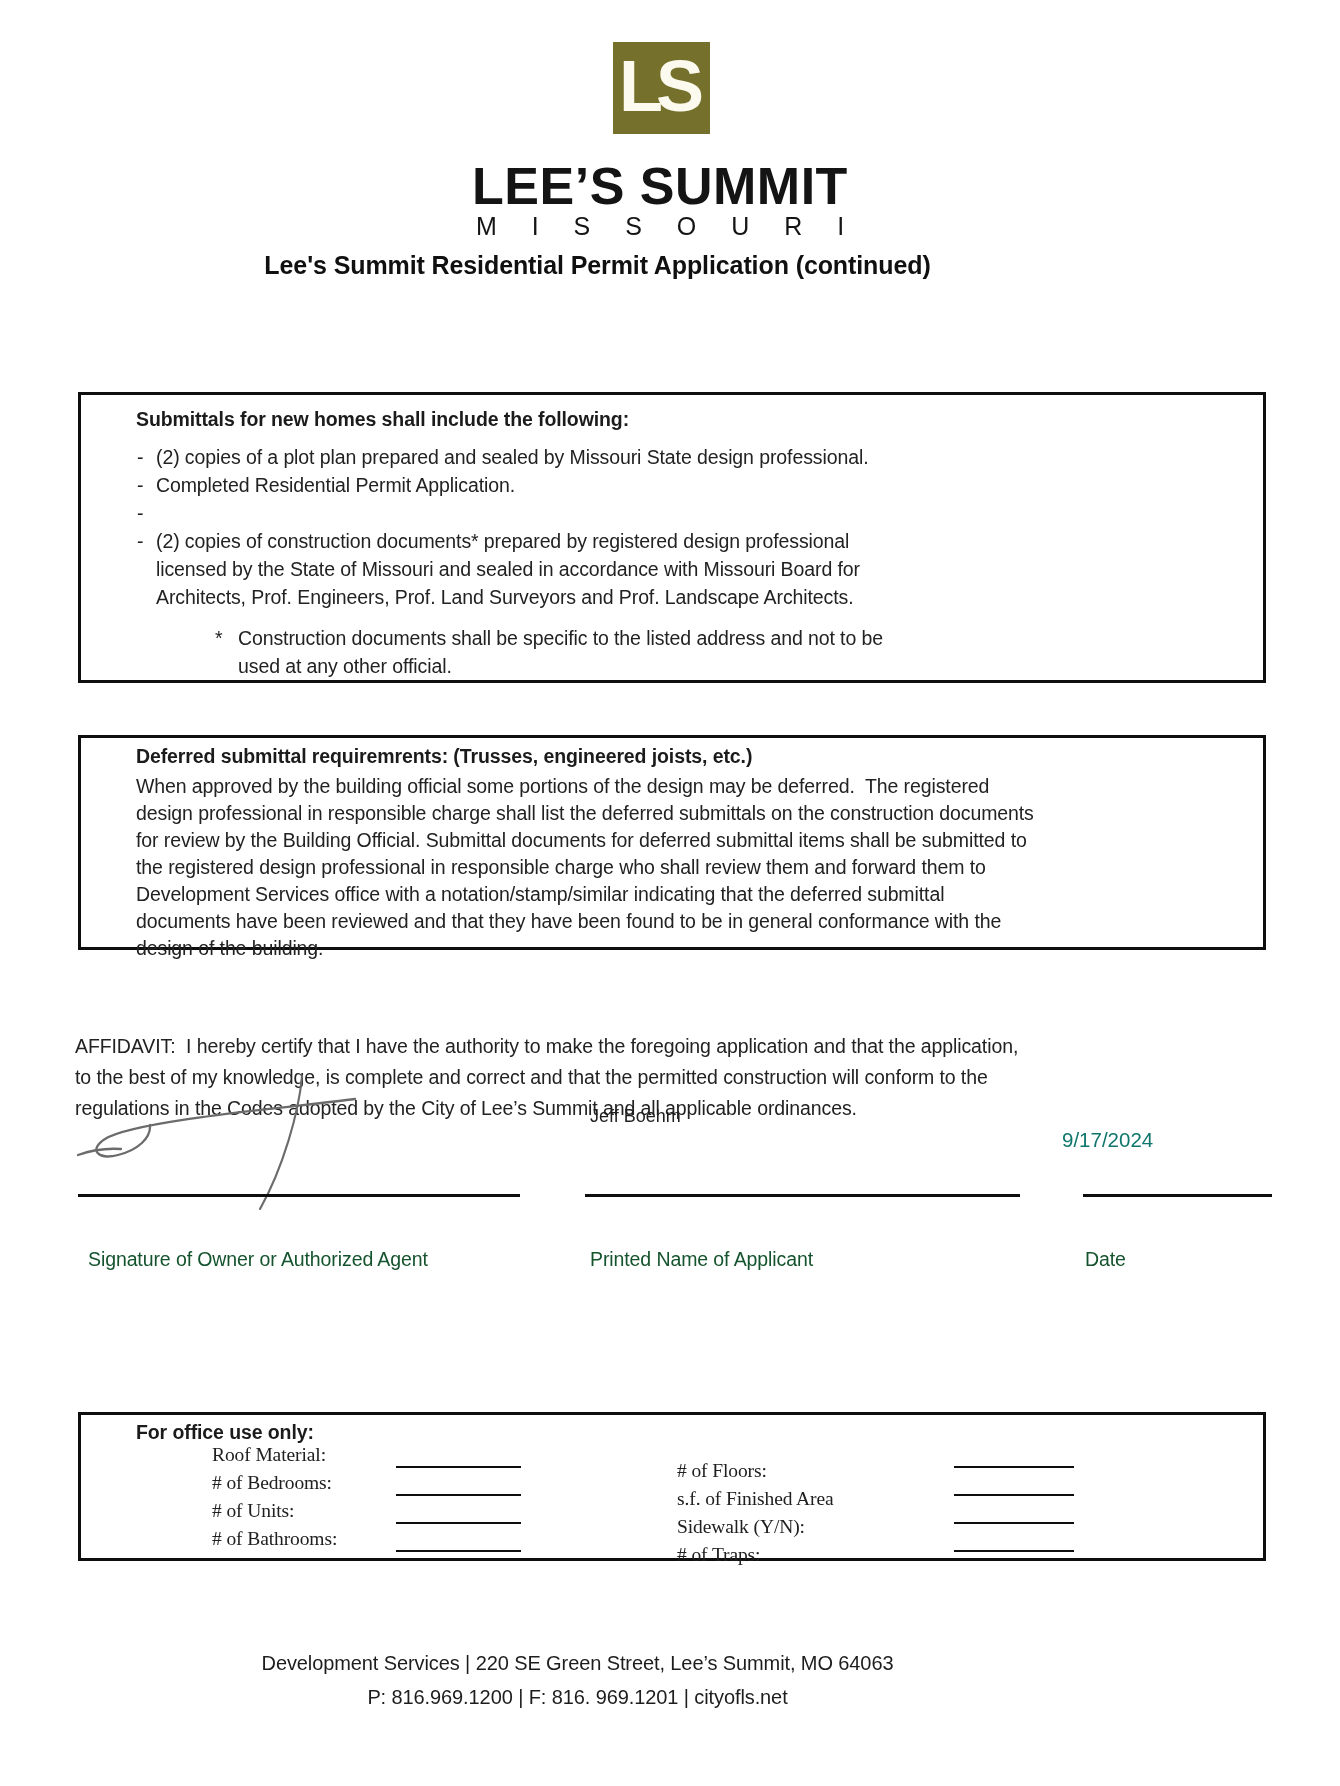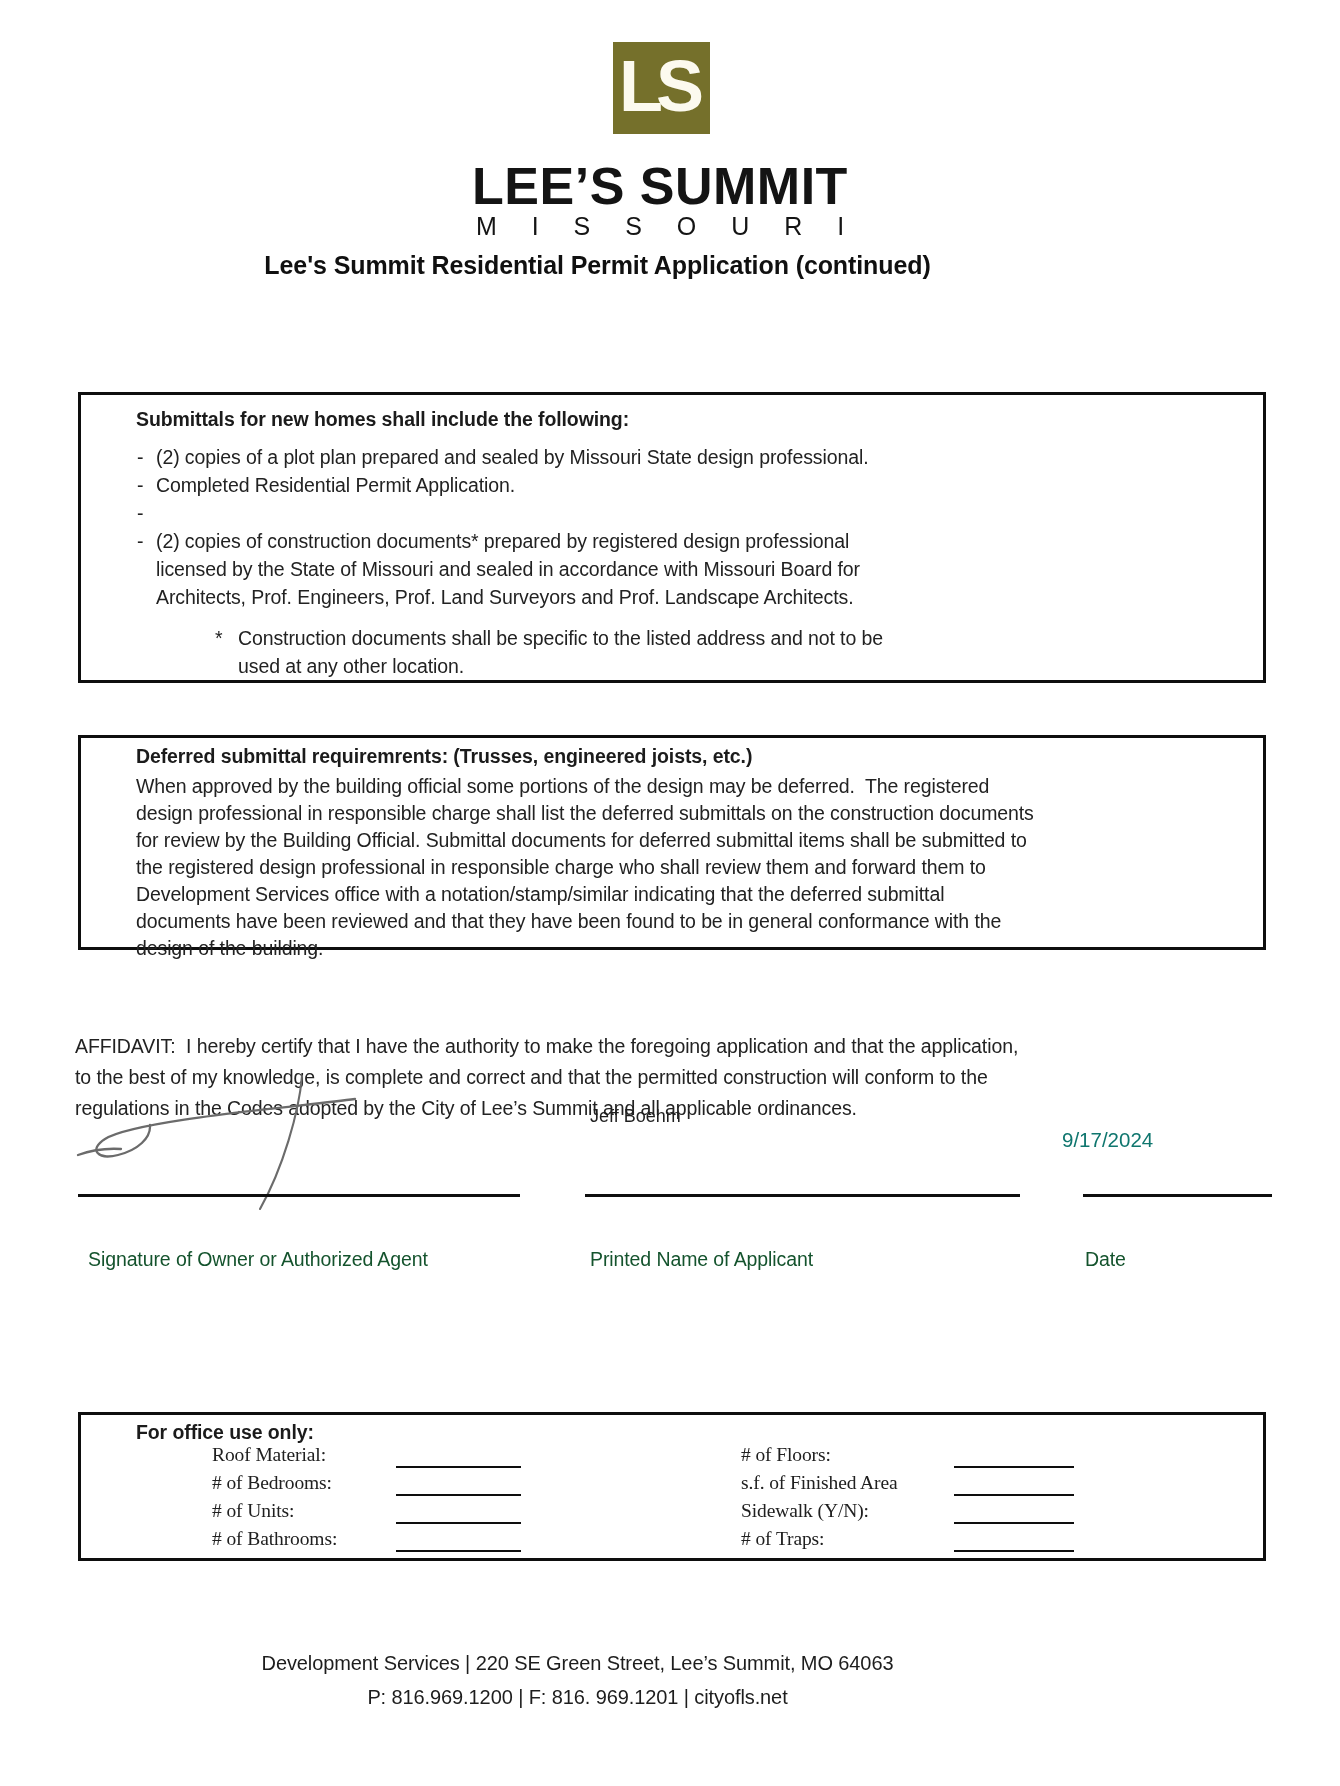--- a/index.html
+++ b/index.html
@@ -76,21 +76,21 @@
   .sig-label { font-size:19.5px; color:#14532d; top:1202px;margin-top:46px; }
   .sig-label-1 { left:88px; }
   .sig-label-2 { left:590px; }
   .sig-label-3 { left:1085px; }
   .signature-svg { left:60px; top:1062px; width:320px; height:160px; }
 
   
   .office-label { position:absolute; font-size:19.5px; color:#202020;font-family:Liberation Serif, serif; }
   .office-line { position:absolute; height:0; border-top:2.5px solid #0e0e0e; }
   .ol-left  { left:131px; }
-  .ol-right { left:660px; }
+  .ol-right { left:596px;margin-top:16px; }
   .oline-left  { left:315px; width:125px; }
   .oline-right { left:873px; width:120px; }
   .row-0 { top:29px; }  .row-1 { top:57px; }  .row-2 { top:85px; }  .row-3 { top:113px; }
   .line-0 { top:51px; } .line-1 { top:79px; } .line-2 { top:107px; } .line-3 { top:135px; }
 
   .footer-line { left:0; width:1155px; text-align:center; font-size:20px; color:#1d1d1d; }
   .footer-1 { top:1652px; }
   .footer-2 { top:1686px; }
 </style>
 </head>
@@ -122,21 +122,21 @@
       </div>
       <div class="sub-item">
         <span class="sub-dash">-</span>
         <span class="sub-text prewrap">(2) copies of construction documents* prepared by registered design professional
 licensed by the State of Missouri and sealed in accordance with Missouri Board for
 Architects, Prof. Engineers, Prof. Land Surveyors and Prof. Landscape Architects.</span>
       </div>
       <div class="sub-note">
         <span class="note-star">*</span>
         <span class="note-text prewrap">Construction documents shall be specific to the listed address and not to be
-used at any other location.</span>
+used at any other official.</span>
       </div>
     </div>
   </div>
 
   <div class="abs rule-box box-deferred">
     <div class="abs box-heading deferred-heading">Deferred submittal requiremrents:  (Trusses, engineered joists, etc.)</div>
     <div class="abs deferred-body body-text prewrap">When approved by the building official some portions of the design may be deferred.  The registered
 design professional in responsible charge shall list the deferred submittals on the construction documents
 for review by the Building Official. Submittal documents for deferred submittal items shall be submitted to
 the registered design professional in responsible charge who shall review them and forward them to

